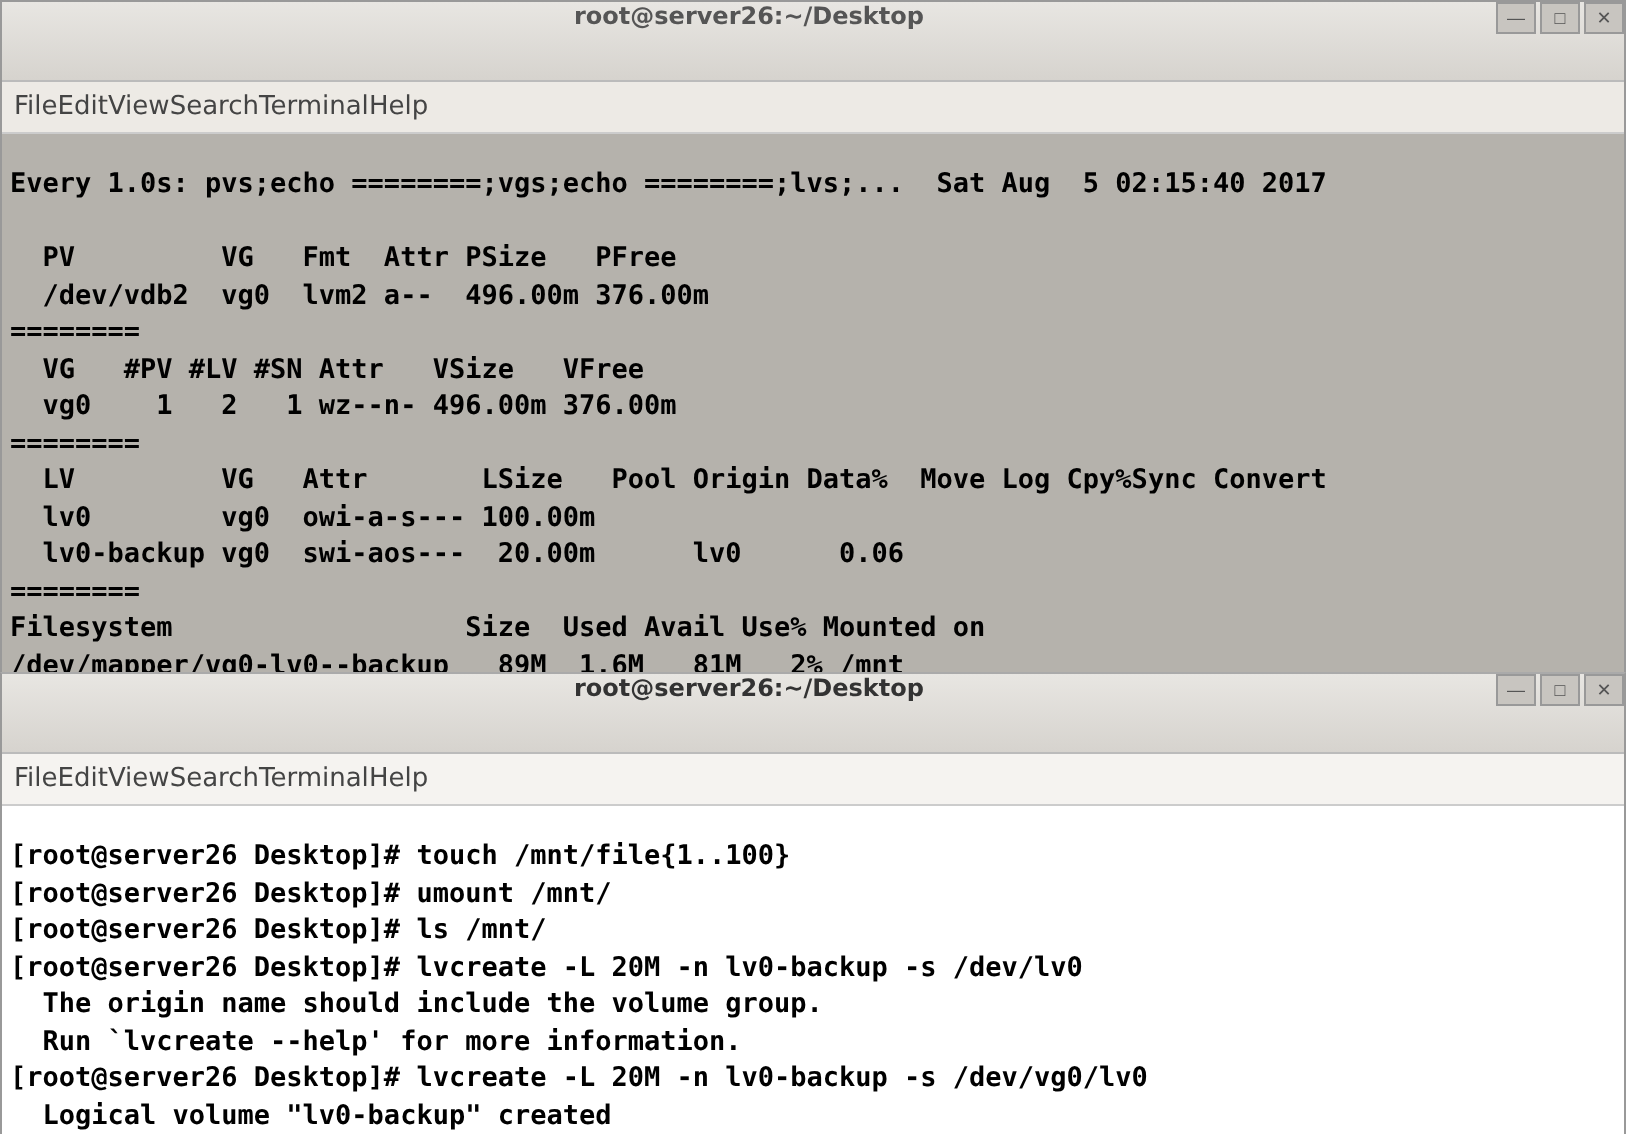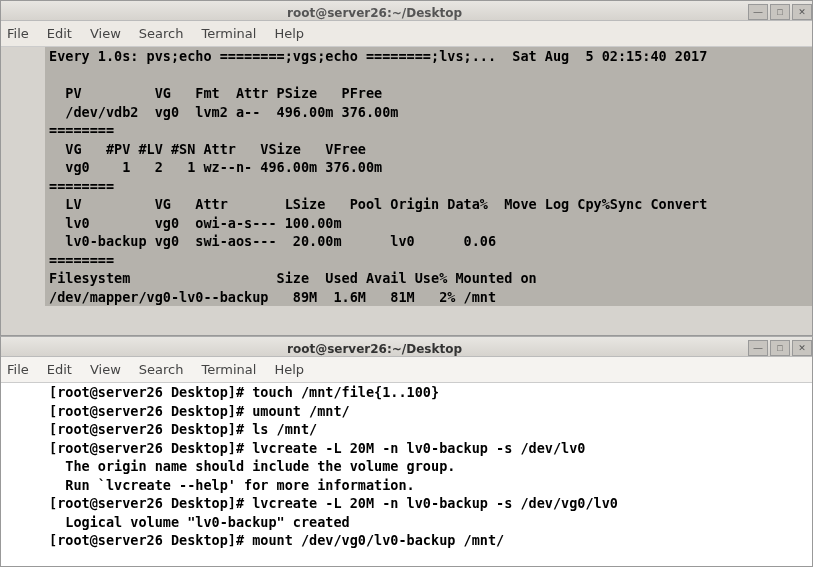--- a/index.html
+++ b/index.html
@@ -27,23 +27,23 @@
       position: absolute;
       top: 336px;
       left: 0;
       width: 813px;
       height: 231px;
       background: #fff;
       border-top: 1px solid #aaa;
     }
     .titlebar {
       background: linear-gradient(to bottom, #e8e6e2, #d6d3ce);
-      height: 20px;
+      height: 40px;
       display: flex;
-      align-items: flex-end;
+      align-items: flex-start;
       padding: 0 0;
       border-bottom: 1px solid #bbb;
     }
     .titlebar-title {
       flex: 1;
       text-align: center;
       font-family: "DejaVu Sans", sans-serif;
       font-size: 12px;
       color: #555;
       font-weight: bold;
@@ -70,41 +70,39 @@
     }
     .titlebar-btn.min::before { content: "—"; }
     .titlebar-btn.max::before { content: "□"; }
     .titlebar-btn.close::before { content: "✕"; }
     .menubar {
       background: #edeae5;
       height: 26px;
       display: flex;
       align-items: center;
       padding: 0 6px;
-      gap: 18px;
       font-family: "DejaVu Sans", sans-serif;
       font-size: 13px;
       color: #444;
       border-bottom: 1px solid #ccc;
     }
     .menubar-bottom {
       background: #f5f3f0;
     }
     .menu-item {
       cursor: pointer;
     }
     .terminal-content {
-      padding: 0 4px;
+      padding: 16px 4px;
       white-space: pre;
       font-family: "DejaVu Sans Mono", "Liberation Mono", monospace;
       font-size: 13.5px;
       line-height: 18.5px;
       font-weight: bold;
       color: #000;
-      margin-left: 44px;
     }
     .terminal-top {
       background: #b5b2ac;
     }
     .terminal-bottom {
       background: #fff;
       color: #000000;
     }
   </style>
 </head>

